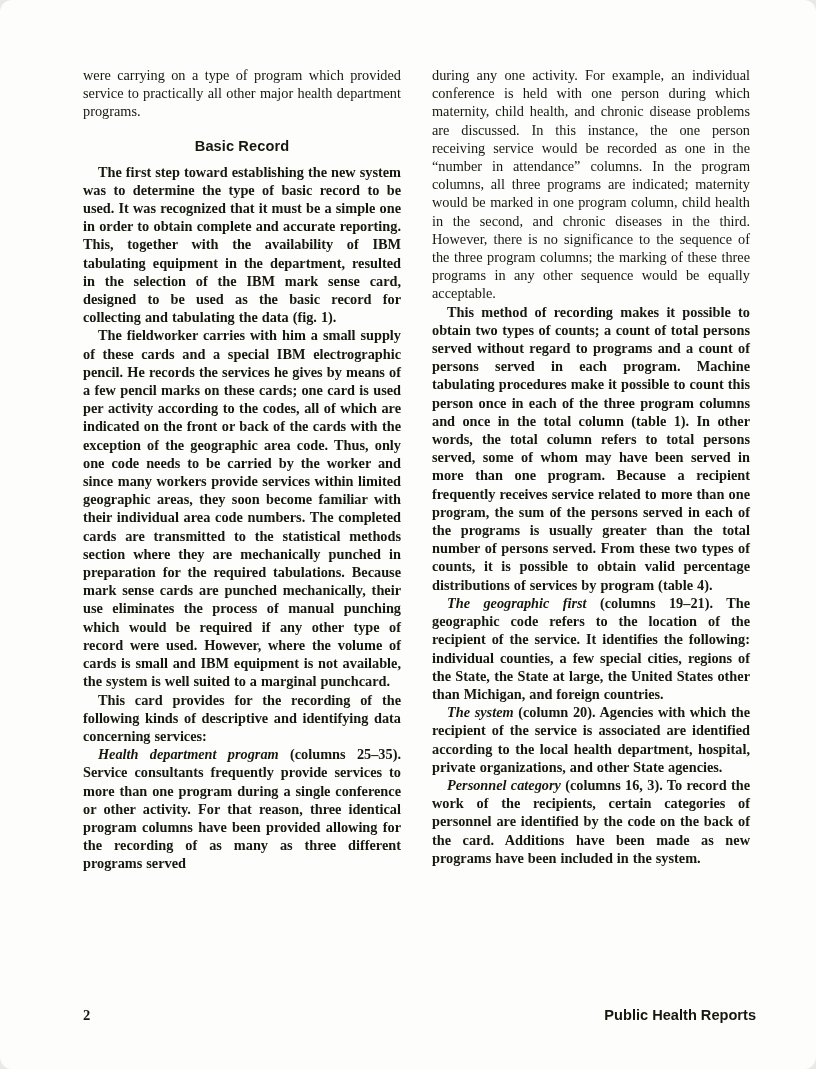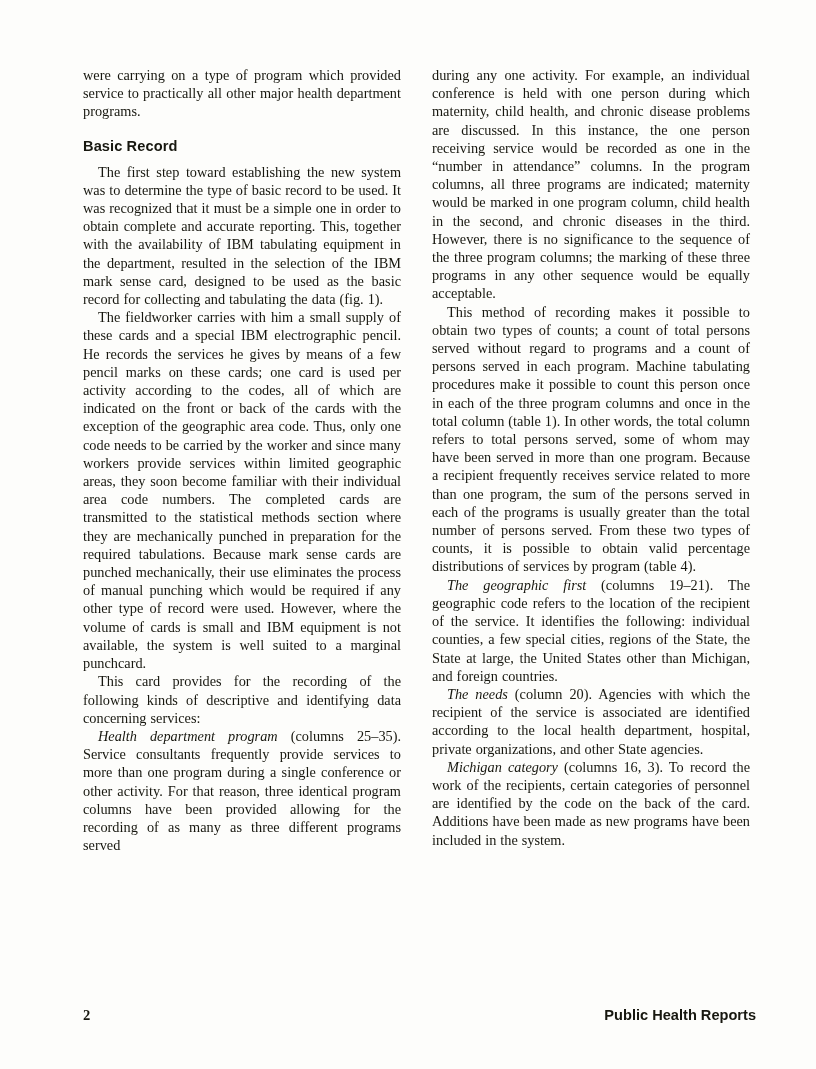--- a/index.html
+++ b/index.html
@@ -6,43 +6,45 @@
   html, body { background: #e9e9e7; }
   .page {
     position: relative;
     width: 816px;
     height: 1069px;
     margin: 0 auto;
     background: #fdfdfb;
     color: #17170f;
     font-family: "Liberation Serif", "DejaVu Serif", serif;
     overflow: hidden;
+    border-radius: 12px;
   }
   .content {
     position: absolute;
     left: 83px;
     top: 66px;
     width: 667px;
     display: flex;
     gap: 31px;
   }
   .col { width: 318px; }
   .body-para {
     font-size: 14.3px;
     line-height: 18.2px;
     text-align: justify;
     word-spacing: 0.4px;
   }
-  .indent { text-indent: 15px; }
+  .indent { text-indent: 15px; font-weight: bold; }
   .section-heading {
     font-family: "Liberation Sans", "DejaVu Sans", sans-serif;
     font-size: 14.6px;
     font-weight: bold;
     letter-spacing: 0.1px;
     margin: 17px 0 9px 0;
+    text-align: center;
   }
   .lead-italic { font-style: italic; }
   .footer {
     position: absolute;
     left: 83px;
     right: 60px;
     top: 1007px;
     display: flex;
     justify-content: space-between;
     align-items: baseline;
@@ -76,23 +78,23 @@
       <p class="body-para indent"><em class="lead-italic">Health department program</em><span> (columns 25–35). Service consultants frequently provide services to more than one program during a single conference or other activity. For that reason, three identical program columns have been provided allowing for the recording of as many as three different programs served</span></p>
     </section>
 
     <section class="col">
       <p class="body-para">during any one activity. For example, an individual conference is held with one person during which maternity, child health, and chronic disease problems are discussed. In this instance, the one person receiving service would be recorded as one in the “number in attendance” columns. In the program columns, all three programs are indicated; maternity would be marked in one program column, child health in the second, and chronic diseases in the third. However, there is no significance to the sequence of the three program columns; the marking of these three programs in any other sequence would be equally acceptable.</p>
 
       <p class="body-para indent">This method of recording makes it possible to obtain two types of counts; a count of total persons served without regard to programs and a count of persons served in each program. Machine tabulating procedures make it possible to count this person once in each of the three program columns and once in the total column (table 1). In other words, the total column refers to total persons served, some of whom may have been served in more than one program. Because a recipient frequently receives service related to more than one program, the sum of the persons served in each of the programs is usually greater than the total number of persons served. From these two types of counts, it is possible to obtain valid percentage distributions of services by program (table 4).</p>
 
       <p class="body-para indent"><em class="lead-italic">The geographic first</em><span> (columns 19–21). The geographic code refers to the location of the recipient of the service. It identifies the following: individual counties, a few special cities, regions of the State, the State at large, the United States other than Michigan, and foreign countries.</span></p>
 
-      <p class="body-para indent"><em class="lead-italic">The needs</em><span> (column 20). Agencies with which the recipient of the service is associated are identified according to the local health department, hospital, private organizations, and other State agencies.</span></p>
+      <p class="body-para indent"><em class="lead-italic">The system</em><span> (column 20). Agencies with which the recipient of the service is associated are identified according to the local health department, hospital, private organizations, and other State agencies.</span></p>
 
-      <p class="body-para indent"><em class="lead-italic">Michigan category</em><span> (columns 16, 3). To record the work of the recipients, certain categories of personnel are identified by the code on the back of the card. Additions have been made as new programs have been included in the system.</span></p>
+      <p class="body-para indent"><em class="lead-italic">Personnel category</em><span> (columns 16, 3). To record the work of the recipients, certain categories of personnel are identified by the code on the back of the card. Additions have been made as new programs have been included in the system.</span></p>
     </section>
 
   </main>
 
   <footer class="footer">
     <span class="page-number">2</span>
     <span class="journal-name">Public Health Reports</span>
   </footer>
 
 </div>

